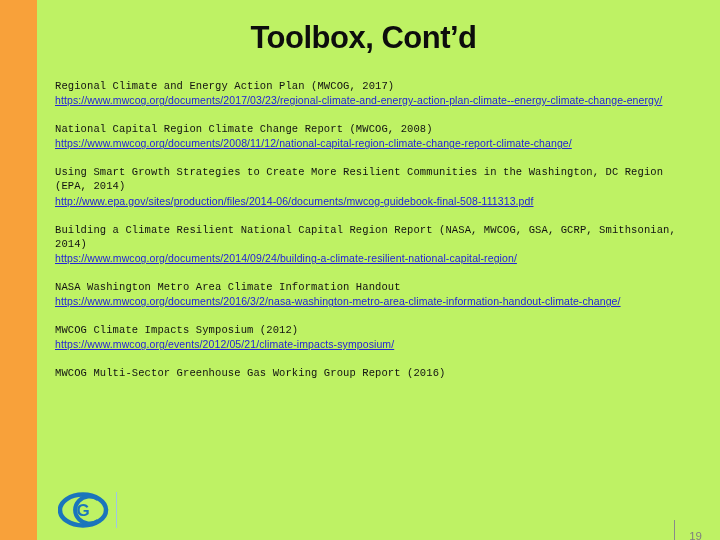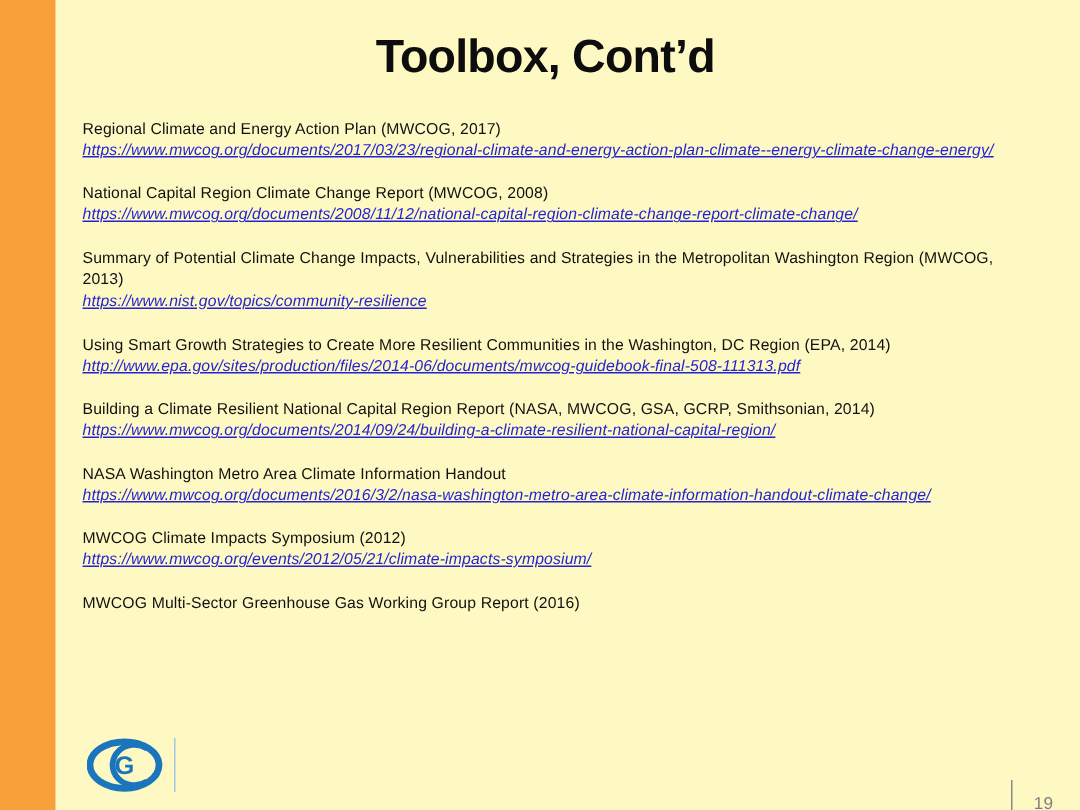--- a/index.html
+++ b/index.html
@@ -1,19 +1,19 @@
 <!DOCTYPE html>
 <html style="--accent: #F8A13A; --link: #2323D6; --logo: #1B75BC;"><head>
 <meta charset="utf-8">
 <style>
   html, body { margin: 0; padding: 0; background: #e8e8e8; }
   .slide {
     position: relative;
     width: 720px; height: 540px;
-    background: #fef9c3;
+    background: #bef264;
     overflow: hidden;
     font-family: "Liberation Sans", sans-serif;
     margin: 0 auto;
   }
   .accent-bar {
     position: absolute;
     left: 0; top: 0;
     width: 37px; height: 540px;
     background: var(--accent, #F8A13A);
   }
@@ -32,27 +32,26 @@
     position: absolute;
     left: 55px;
     top: 79px;
     width: 624px;
     font-size: 10.5px;
     line-height: 14.3px;
     letter-spacing: 0.1px;
     color: #111111;
   }
   .resource { margin: 0 0 14.5px 0; }
-  .resource-title { color: #111111; }
+  .resource-title { color: #111111; font-family: Liberation Mono, monospace; }
   .resource-link {
     color: var(--link, #2323D6);
     text-decoration: underline;
     word-break: break-all;
     display: block;
-    font-style: italic;
   }
   .footer-logo {
     position: absolute;
     left: 58px; top: 488px;
     display: flex;
     align-items: center;
     height: 44px;
   }
   .logo-mark { width: 52px; height: 38px; display: block; }
   .logo-divider {
@@ -103,24 +102,20 @@
     <div class="resource">
       <div class="resource-title">Regional Climate and Energy Action Plan (MWCOG, 2017)</div>
       <a class="resource-link" href="#">https://www.mwcog.org/documents/2017/03/23/regional-climate-and-energy-action-plan-climate--energy-climate-change-energy/</a>
     </div>
 
     <div class="resource">
       <div class="resource-title">National Capital Region Climate Change Report (MWCOG, 2008)</div>
       <a class="resource-link" href="#">https://www.mwcog.org/documents/2008/11/12/national-capital-region-climate-change-report-climate-change/</a>
     </div>
 
-    <div class="resource">
-      <div class="resource-title">Summary of Potential Climate Change Impacts, Vulnerabilities and Strategies in the Metropolitan Washington Region (MWCOG, 2013)</div>
-      <a class="resource-link" href="#">https://www.nist.gov/topics/community-resilience</a>
-    </div>
 
     <div class="resource">
       <div class="resource-title">Using Smart Growth Strategies to Create More Resilient Communities in the Washington, DC Region (EPA, 2014)</div>
       <a class="resource-link" href="#">http://www.epa.gov/sites/production/files/2014-06/documents/mwcog-guidebook-final-508-111313.pdf</a>
     </div>
 
     <div class="resource">
       <div class="resource-title">Building a Climate Resilient National Capital Region Report (NASA, MWCOG, GSA, GCRP, Smithsonian, 2014)</div>
       <a class="resource-link" href="#">https://www.mwcog.org/documents/2014/09/24/building-a-climate-resilient-national-capital-region/</a>
     </div>

